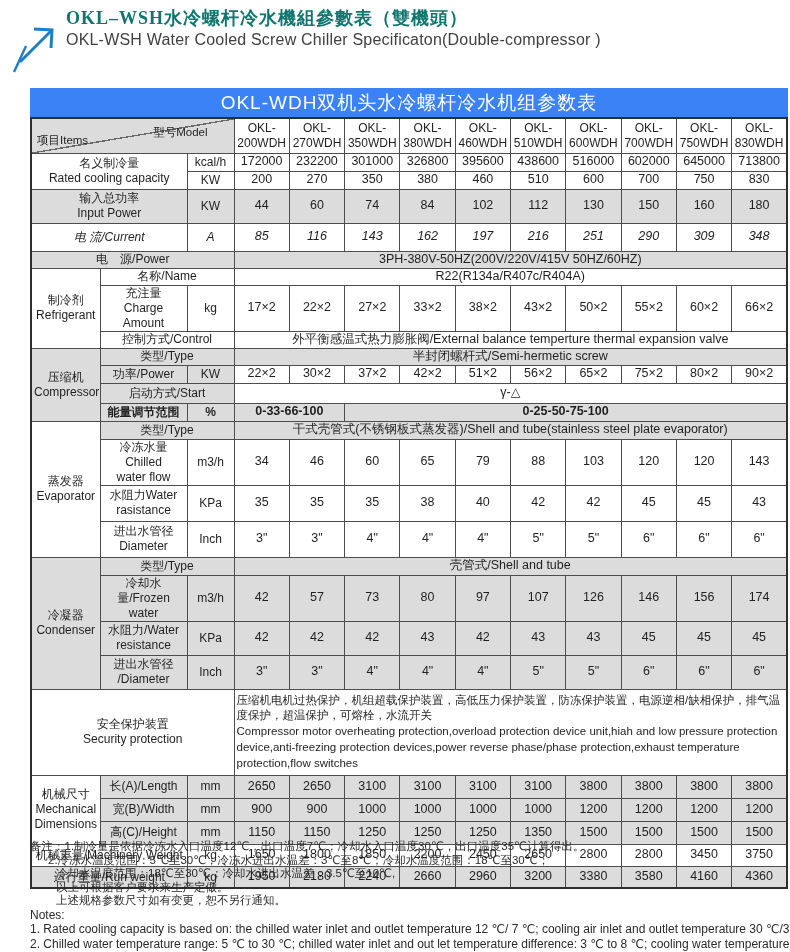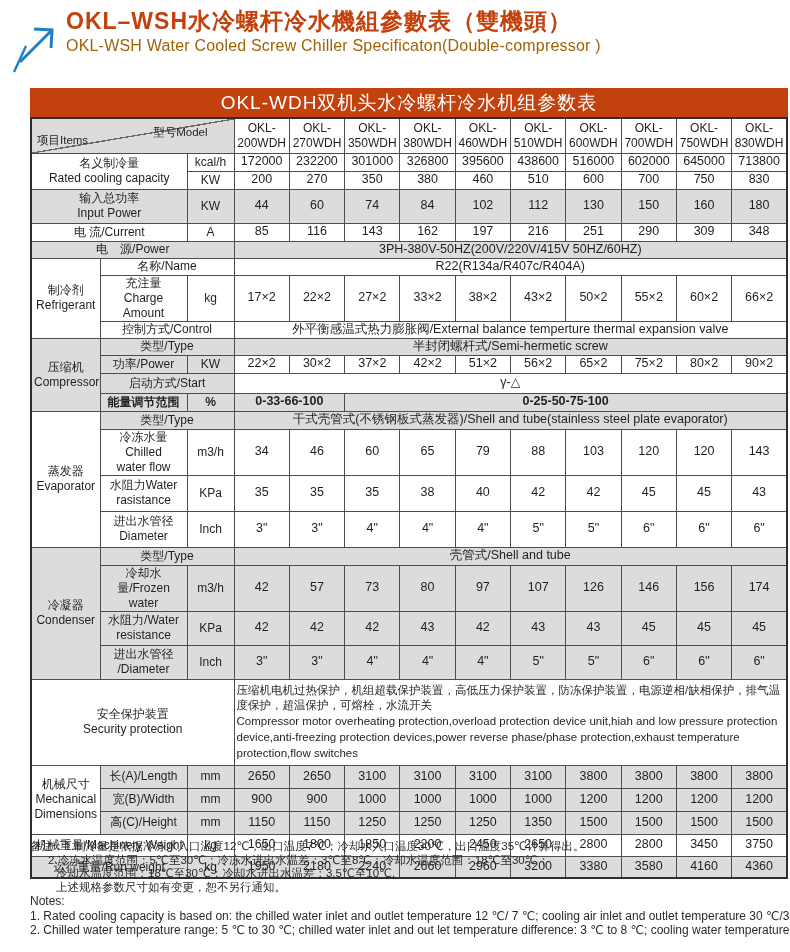--- a/index.html
+++ b/index.html
@@ -2,24 +2,24 @@
 <html><head>
 <meta charset="utf-8">
 <style>
   html,body{margin:0;padding:0;background:#fff;}
   .page{position:relative;width:790px;height:952px;background:#ffffff;overflow:hidden;
         font-family:"Liberation Sans","DejaVu Sans",sans-serif;color:#1f1f1f;}
   
   .doc-header{position:absolute;left:10px;top:8px;display:flex;align-items:flex-start;}
   .logo{width:52px;height:58px;margin-top:8px;}
   .titles{margin-left:4px;}
-  .title-zh{font-size:23px;font-weight:bold;color:#c2410c;letter-spacing:1px;line-height:1.2;}
-  .title-en{font-size:16px;color:#a16207;margin-top:1px;letter-spacing:.2px;}
+  .title-zh{font-size:18px;font-weight:bold;color:#0f766e;letter-spacing:1px;line-height:1.2;font-family:Liberation Serif, serif;}
+  .title-en{font-size:16px;color:#404040;margin-top:1px;letter-spacing:.2px;}
   
-  .banner{position:absolute;left:30px;top:88px;width:758px;height:29px;background:#c2410c;
+  .banner{position:absolute;left:30px;top:88px;width:758px;height:29px;background:#3b82f6;
           color:#fff;font-size:19px;text-align:center;line-height:29px;letter-spacing:1px;}
   
   table.spec{position:absolute;left:30px;top:117px;width:758px;border-collapse:collapse;
              table-layout:fixed;border:2px solid #2e2e2e;}
   td{border:1px solid #4d4d4d;font-size:12px;text-align:center;vertical-align:middle;
      padding:0 2px;white-space:pre-line;line-height:1.25;overflow:hidden;}
   td.gray{background:#dcdcdc;}
   td.white{background:#ffffff;}
   td.model{font-size:12px;}
   td.group{font-size:12px;}
@@ -138,21 +138,21 @@
           <td class="val gray">60</td>
           <td class="val gray">74</td>
           <td class="val gray">84</td>
           <td class="val gray">102</td>
           <td class="val gray">112</td>
           <td class="val gray">130</td>
           <td class="val gray">150</td>
           <td class="val gray">160</td>
           <td class="val gray">180</td>
         </tr>
-        <tr style="height: 18px;">
+        <tr style="height: 28px; font-style: italic;">
           <td colspan="2" class="label white">电  流/Current</td>
           <td class="unit white">A</td>
           <td class="val white">85</td>
           <td class="val white">116</td>
           <td class="val white">143</td>
           <td class="val white">162</td>
           <td class="val white">197</td>
           <td class="val white">216</td>
           <td class="val white">251</td>
           <td class="val white">290</td>
@@ -399,19 +399,20 @@
           <td class="val gray">4160</td>
           <td class="val gray">4360</td>
         </tr>
       </tbody>
   </table>
 
   <div class="notes">
     <div class="n">备注：1.制冷量是依据冷冻水入口温度12℃，出口温度7℃；冷却水入口温度30℃，出口温度35℃计算得出。</div>
     <div class="n ind1">2.冷冻水温度范围：5℃至30℃；冷冻水进出水温差：3℃至8℃；冷却水温度范围：18℃至30℃；</div>
     <div class="n ind2">冷却水温度范围：18℃至30℃；冷却水进出水温差：3.5℃至10℃,</div>
+    <div class="n ind2">以上可根据客户要求来生产定做。</div>
     <div class="n ind2">上述规格参数尺寸如有变更，恕不另行通知。</div>
     <div class="n en">Notes:</div>
     <div class="n en">1. Rated cooling capacity is based on: the chilled water inlet and outlet temperature 12 ℃/ 7 ℃; cooling air inlet and outlet temperature 30 ℃/35 ℃.</div>
     <div class="n en">2. Chilled water temperature range: 5 ℃ to 30 ℃; chilled water inlet and out let temperature difference: 3 ℃ to 8 ℃; cooling water temperature range: 18 ℃</div>
   </div>
 
 </div>
 
 </body></html>

